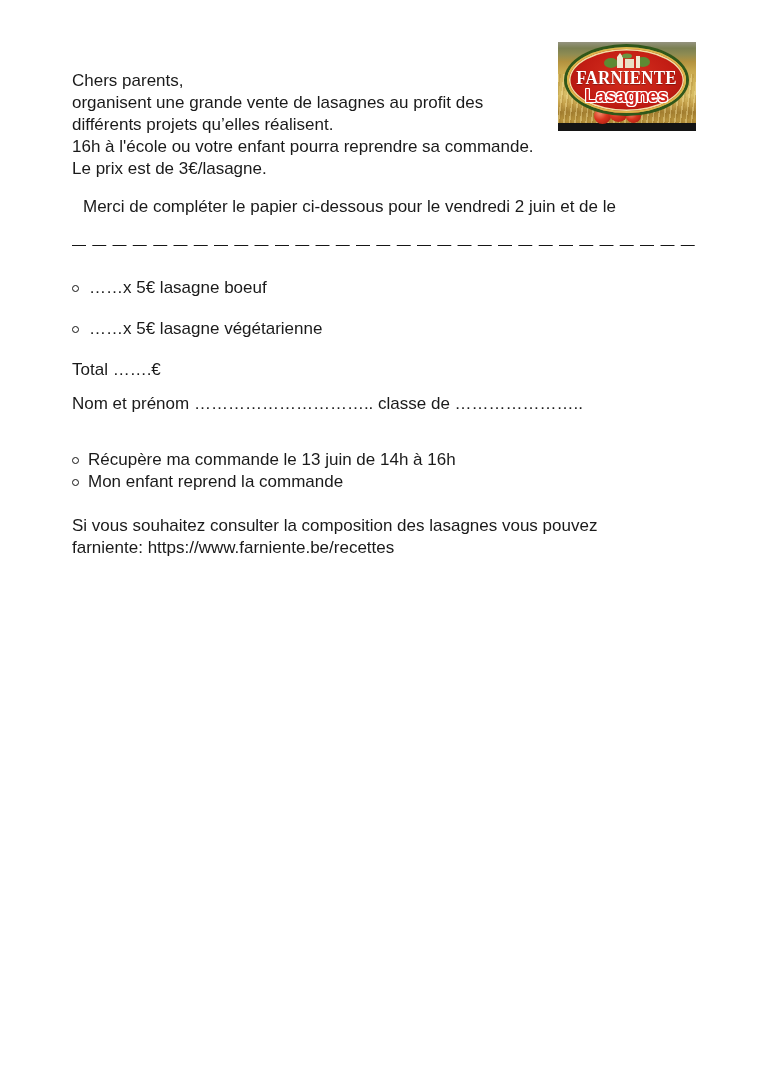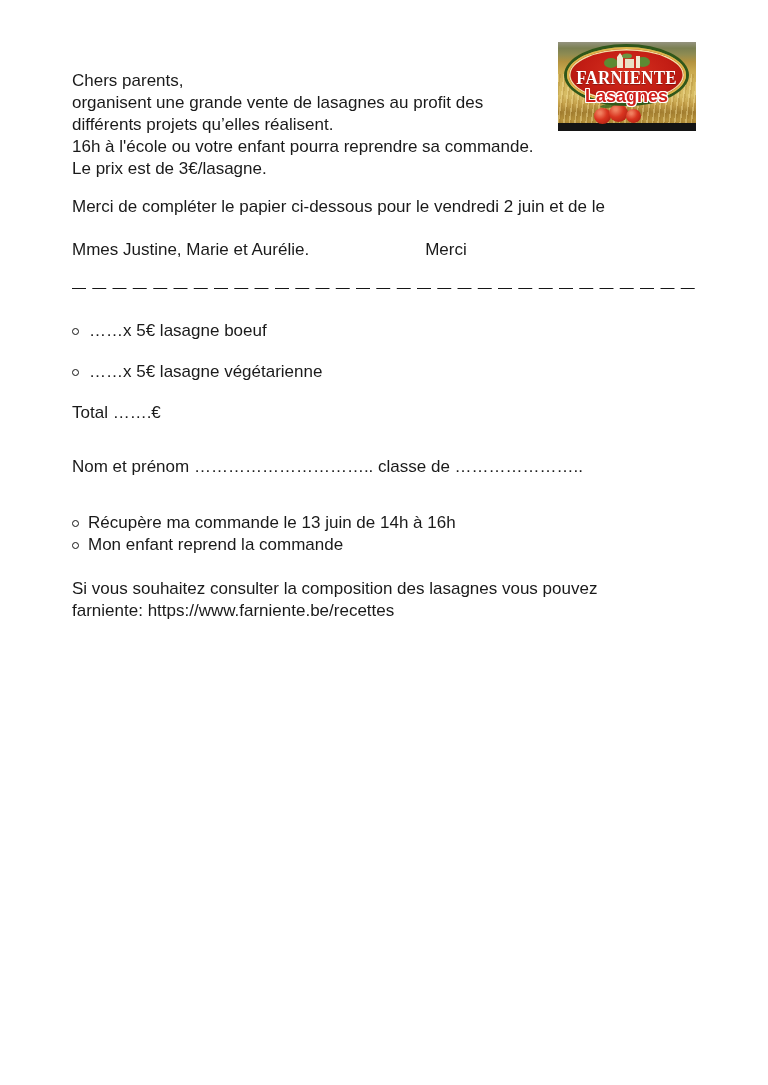--- a/index.html
+++ b/index.html
@@ -5,37 +5,37 @@
   * { margin:0; padding:0; box-sizing:border-box; }
   html,body { background:#ffffff; }
   .page {
     position:relative; width:768px; height:1085px; background:#ffffff; overflow:hidden;
     font-family:"Liberation Sans","DejaVu Sans",sans-serif;
     font-size:17px; line-height:22px; color:#1a1a1a;
   }
   .content { position:absolute; left:72px; top:70px; width:624px; }
   .line { white-space:nowrap; height:22px; }
 
-  .para-instruction { margin-top:16px; }
+  .para-instruction { margin-top:16px;margin-left:11px; }
   .signature-row { margin-top:21px; height:22px; white-space:nowrap; }
   .thanks { margin-left:116px; }
 
   .separator {
     margin-top:15px; height:22px; white-space:nowrap; overflow:hidden;
     font-size:14px; word-spacing:2.4px; color:#161616;
   }
 
   .order-items { margin-top:22px; }
   .order-item { height:22px; margin-bottom:19px; white-space:nowrap; }
   .ring {
     display:inline-block; width:7px; height:7px; border:1.9px solid #161616;
     border-radius:50%; margin-right:10px; vertical-align:1px; background:transparent;
   }
   .total-line { height:22px; white-space:nowrap; }
-  .name-line { margin-top:32px; height:22px; white-space:nowrap; }
+  .name-line { margin-top:12px; height:22px; white-space:nowrap; }
 
   .pickup { margin-top:34px; }
   .pickup-item { height:22px; white-space:nowrap; }
   .pickup-item .ring { margin-right:9px; }
 
   .footer-para { margin-top:22px; }
 
   
   .logo { position:absolute; left:558px; top:42px; width:138px; height:89px; overflow:hidden; }
   .logo-photo {
@@ -52,21 +52,21 @@
   .logo-strip { position:absolute; left:0; right:0; bottom:0; height:8px; background:#141414; }
   .tomatoes { position:absolute; left:30px; top:58px; width:76px; height:28px; }
   .leaf { position:absolute; width:30px; height:5px; left:12px; top:2px; background:#3e6b1f;
           border-radius:50%; transform:rotate(-9deg); opacity:.85; }
   .tom { position:absolute; border-radius:50%;
          background:radial-gradient(circle at 35% 30%, #f08060 8%, #d93520 45%, #a81a0e 92%); }
   .tom-1 { width:17px; height:16px; left:6px;  top:8px; }
   .tom-2 { width:19px; height:18px; left:21px; top:4px; }
   .tom-3 { width:15px; height:14px; left:38px; top:9px; }
   .oval {
-    position:absolute; left:9px; top:5px; width:119px; height:56px; border-radius:50%;
+    position:absolute; left:9px; top:5px; width:119px; height:66px; border-radius:50%;
     background:radial-gradient(ellipse at 50% 42%, #d6301f 0%, #c21d14 55%, #a5120c 96%);
     border:2px solid #ddb64a;
     box-shadow:0 0 0 3px #30571a, inset 0 0 0 1.5px #f0dfa6;
   }
   .village { position:absolute; left:50%; top:3px; transform:translateX(-50%); }
   .brand {
     position:absolute; left:0; right:0; top:20px; text-align:center;
     font-family:"Liberation Serif","DejaVu Serif",serif; font-weight:700;
     font-size:17px; line-height:19px; color:#ffffff; letter-spacing:.2px;
     transform:scaleY(1.06); text-shadow:0 1px 1px rgba(60,0,0,.45);
@@ -115,23 +115,20 @@
       <div class="line">organisent une grande vente de lasagnes au profit des</div>
       <div class="line">différents projets qu’elles réalisent.</div>
       <div class="line">16h à l'école ou votre enfant pourra reprendre sa commande.</div>
       <div class="line">Le prix est de 3€/lasagne.</div>
     </div>
 
     <div class="para-instruction">
       <div class="line">Merci de compléter le papier ci-dessous pour le vendredi 2 juin et de le</div>
     </div>
 
-    <div class="signature-row">
-      <span>Mmes Justine, Marie et Aurélie.</span><span class="thanks">Merci</span>
-    </div>
 
     <div class="separator">— — — — — — — — — — — — — — — — — — — — — — — — — — — — — — —</div>
 
     <div class="order-items">
       <div class="order-item">
         <span class="ring"></span><span>……x 5€ lasagne boeuf</span>
       </div>
       <div class="order-item">
         <span class="ring"></span><span>……x 5€ lasagne végétarienne</span>
       </div>

